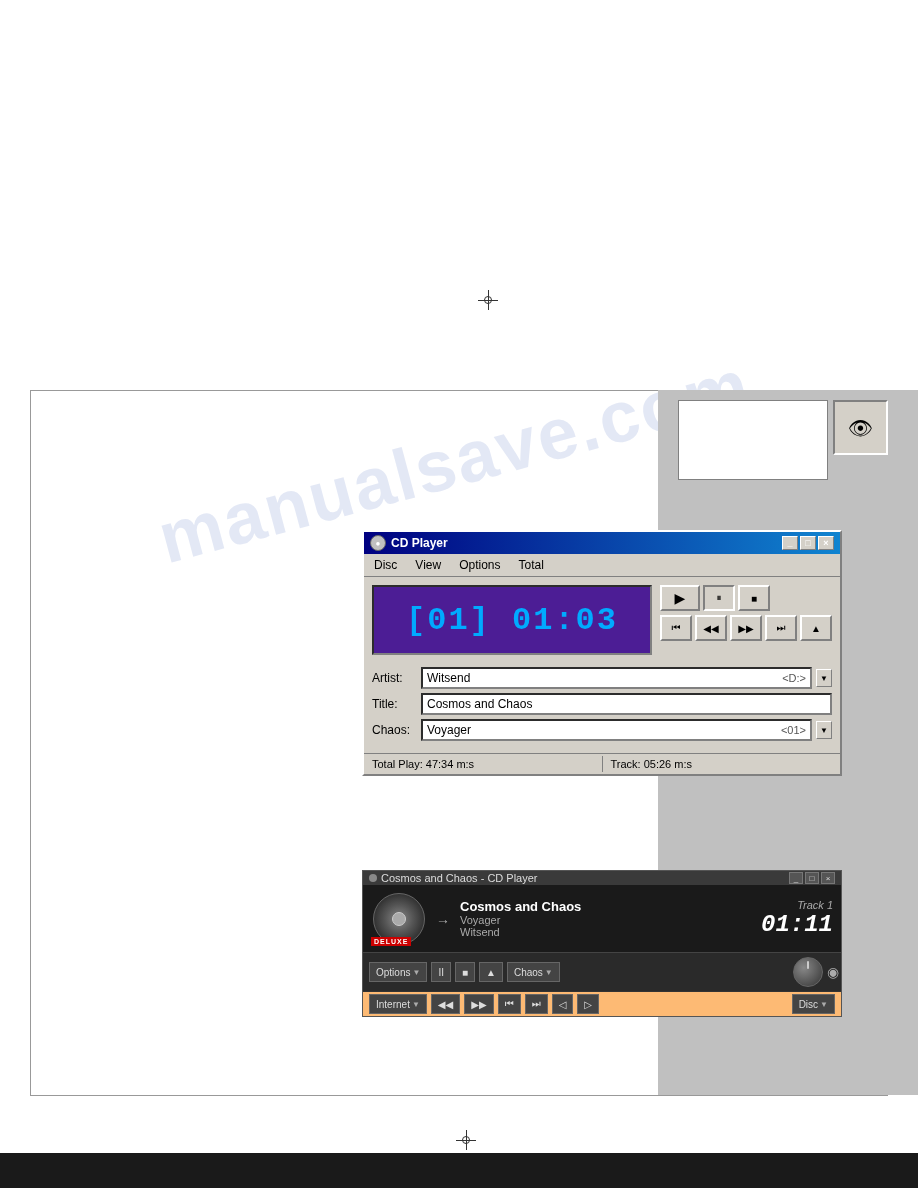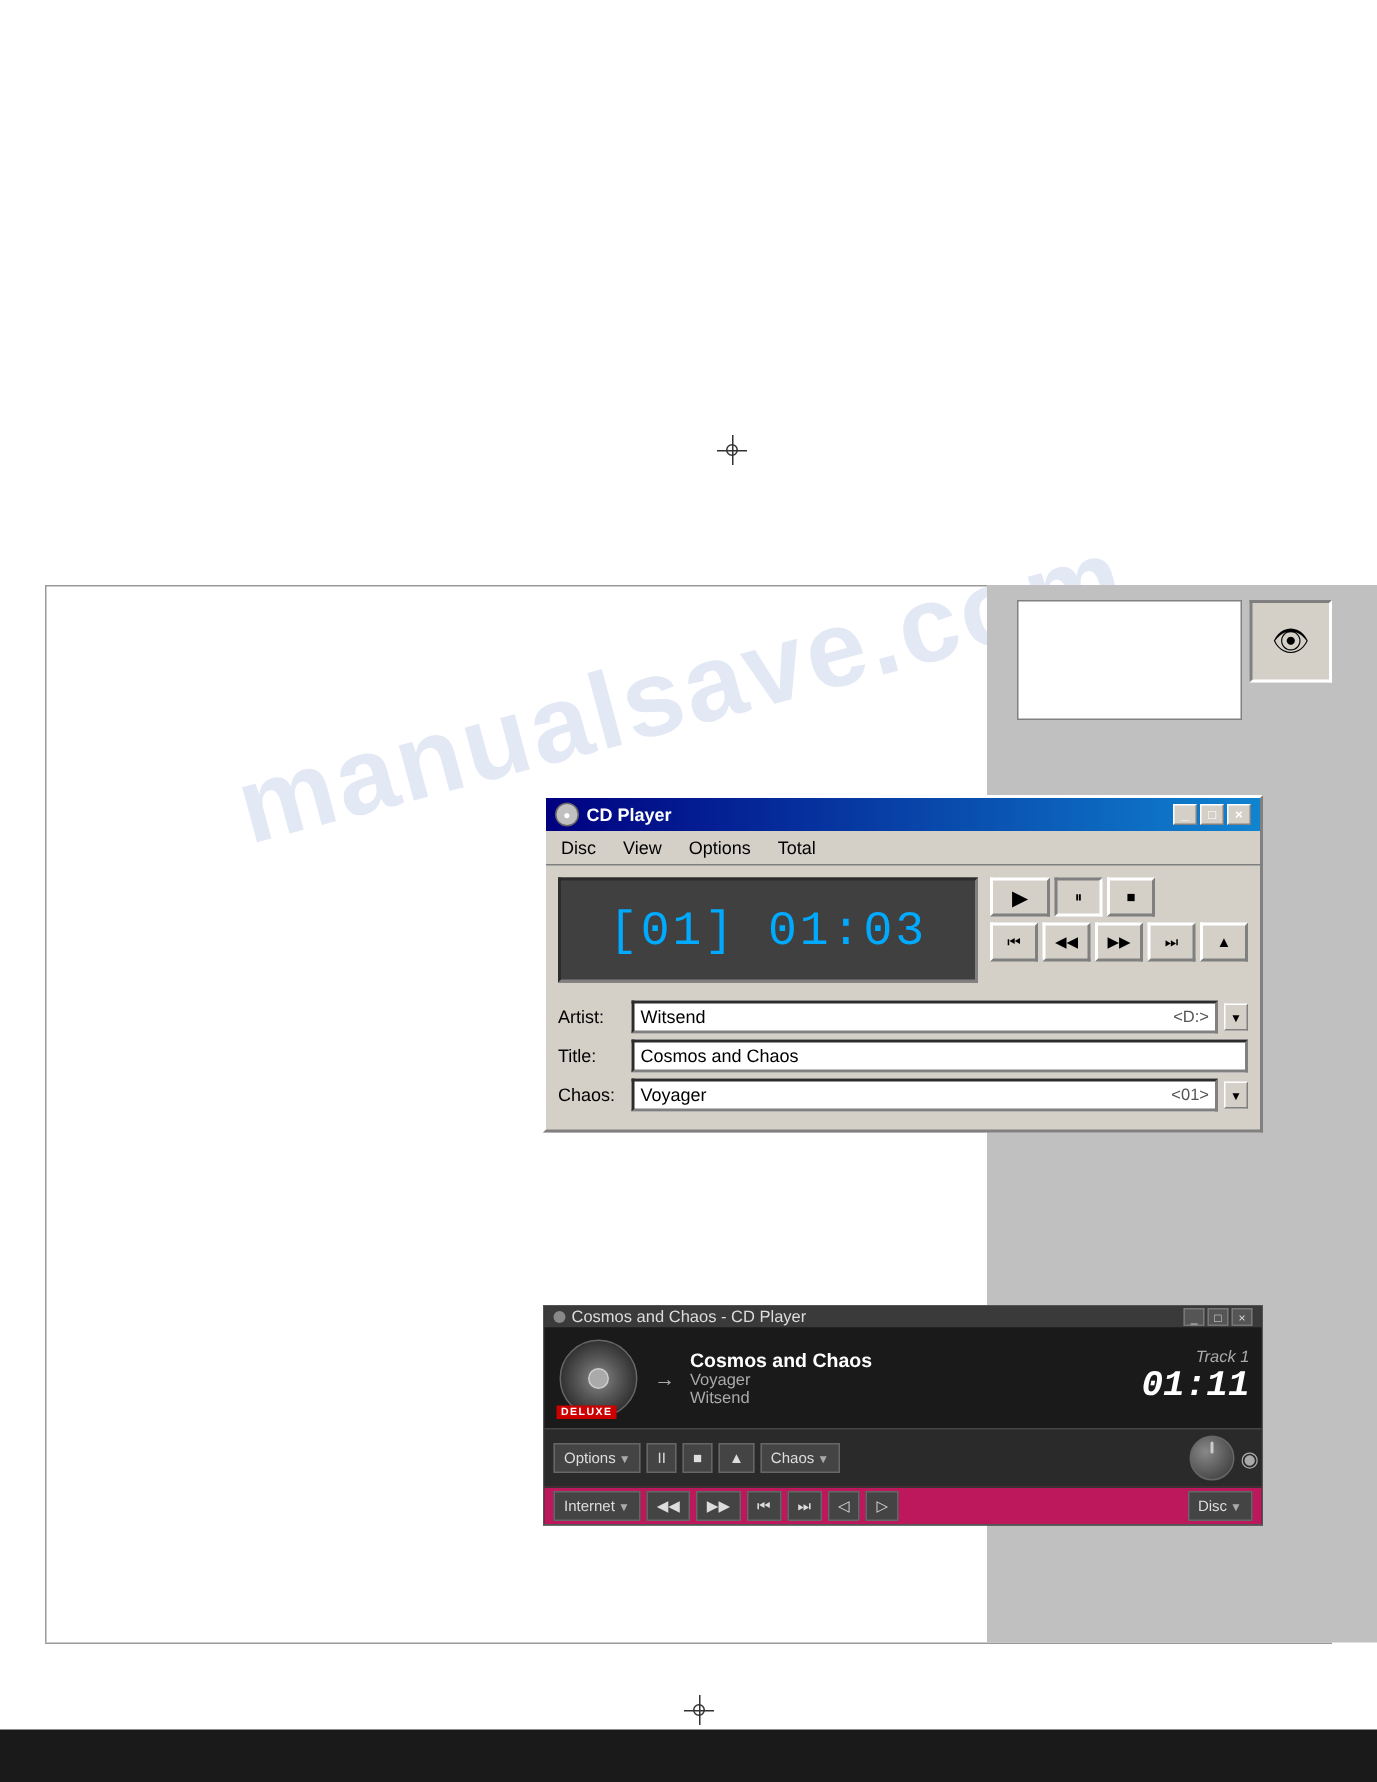--- a/index.html
+++ b/index.html
@@ -219,25 +219,25 @@
 
     .cd-main {
       display: flex;
       padding: 8px;
       gap: 8px;
     }
 
     
     .cd-lcd {
       flex: 1;
-      background: #404040;
+      background: #4c1d95;
       color: #00aaff;
       font-family: 'Courier New', monospace;
       font-size: 32px;
-      font-weight: normal;
+      font-weight: bold;
       padding: 10px 15px;
       display: flex;
       align-items: center;
       justify-content: center;
       border: 2px inset #808080;
       min-height: 70px;
       letter-spacing: 2px;
     }
 
     
@@ -470,21 +470,21 @@
       content: '';
       position: absolute;
       top: 3px; left: 50%;
       transform: translateX(-50%);
       width: 2px; height: 8px;
       background: #ccc;
       border-radius: 1px;
     }
 
     .cosmos-bottom-row {
-      background: #be185d;
+      background: #fdba74;
       padding: 2px 6px;
       display: flex;
       align-items: center;
       gap: 4px;
       border-top: 1px solid #333;
     }
 
     
     .bottom-dark-bar {
       position: absolute;
@@ -594,20 +594,24 @@
     <div class="cd-info-row">
       <span class="cd-label">Chaos:</span>
       <div class="cd-field">
         <span>Voyager</span>
         <span style="color:#555;font-size:11px;">&lt;01&gt;</span>
       </div>
       <div class="cd-dropdown-arrow">▼</div>
     </div>
   </div>
 
+  <div class="cd-status-bar">
+    <div class="cd-status-item">Total Play: 47:34 m:s</div>
+    <div class="cd-status-item">Track: 05:26 m:s</div>
+  </div>
 </div>
 
 <div class="cosmos-window">
 
   <div class="cosmos-title-bar">
     <div class="cosmos-title-left">
       <div class="cosmos-title-dot"></div>
       <span>Cosmos and Chaos - CD Player</span>
     </div>
     <div class="cosmos-win-btns">

